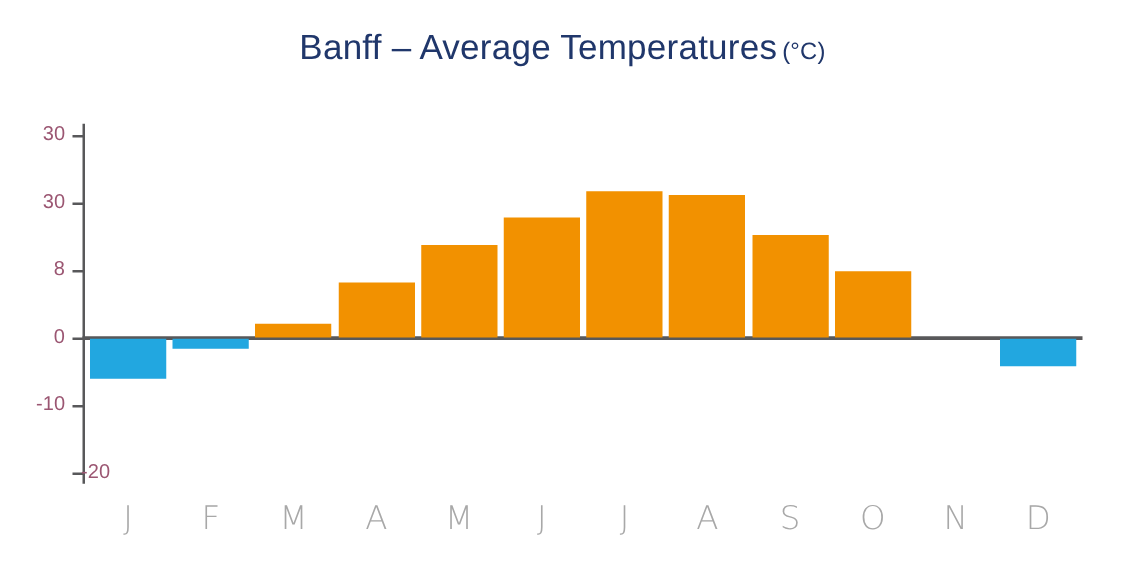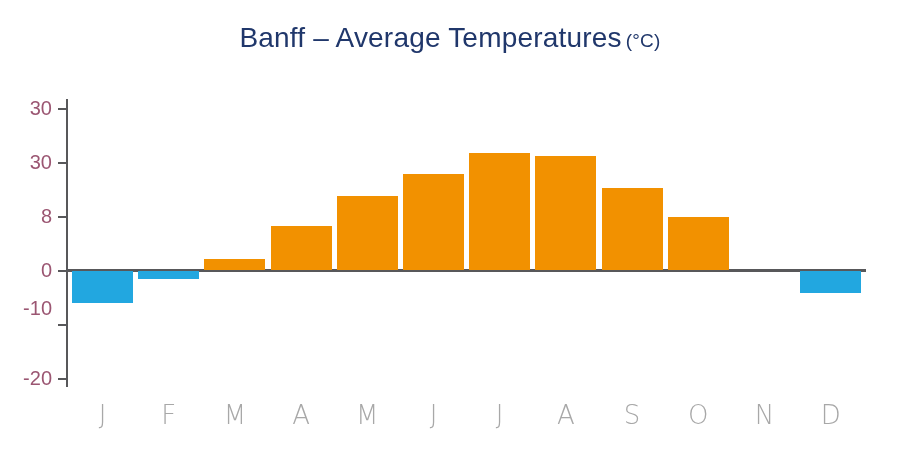--- a/index.html
+++ b/index.html
@@ -76,21 +76,21 @@
     height: 2px;
     background: #58585a;
   }
 
   .y-label {
     position: absolute;
     right: 0;
     width: 46px;
     text-align: right;
     color: #9b5672;
-    font-size: 20px;
+    font-size: 16px;
     line-height: 16px;
     font-weight: 400;
   }
   .y-label-wrap {
     position: absolute;
     left: 0;
     width: 52px;
     height: 16px;
   }
 
@@ -143,25 +143,25 @@
         </div>
         <div class="tick" style="top: 216px;"></div>
         <div class="y-label-wrap" style="top: 208px;">
           <div class="y-label" style="color: rgb(155, 86, 114);">8</div>
         </div>
         <div class="tick" style="top: 270px;"></div>
         <div class="y-label-wrap" style="top: 262px;">
           <div class="y-label" style="color: rgb(155, 86, 114);">0</div>
         </div>
         <div class="tick" style="top: 324px;"></div>
-        <div class="y-label-wrap" style="top: 300px;">
+        <div class="y-label-wrap" style="top: 316px;">
           <div class="y-label" style="color: rgb(155, 86, 114);">-10</div>
         </div>
         <div class="tick" style="top: 378px;"></div>
-        <div class="y-label-wrap" style="top: 370px;">
+        <div class="y-label-wrap" style="top: 370px; padding-left: 36px;">
           <div class="y-label" style="color: rgb(155, 86, 114);">-20</div>
         </div>
       </div>
   </div>
 
   <div class="bars-layer" id="bars-layer">
       <div class="bar" title="January: -6 °C" style="left: 72px; width: 61px; height: 32.4px; top: 271px; background: rgb(34, 167, 224);"></div>
       <div class="bar" title="February: -1.5 °C" style="left: 138.2px; width: 61px; height: 8.1px; top: 271px; background: rgb(34, 167, 224);"></div>
       <div class="bar" title="March: 2 °C" style="left: 204.4px; width: 61px; height: 10.8px; top: 259.2px; background: rgb(242, 145, 0);"></div>
       <div class="bar" title="April: 8.1 °C" style="left: 270.6px; width: 61px; height: 43.74px; top: 226.26px; background: rgb(242, 145, 0);"></div>

